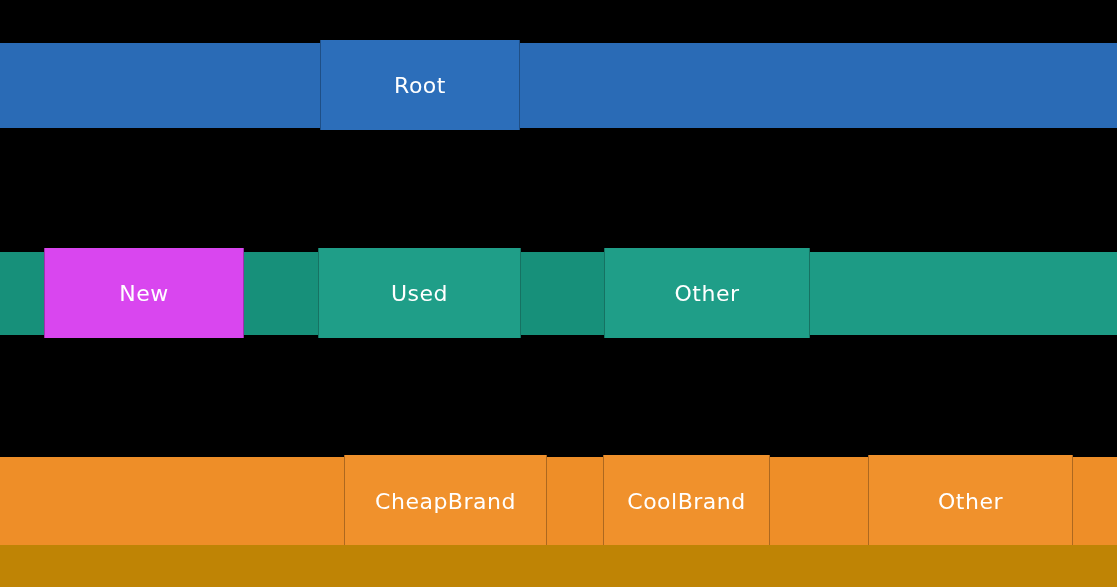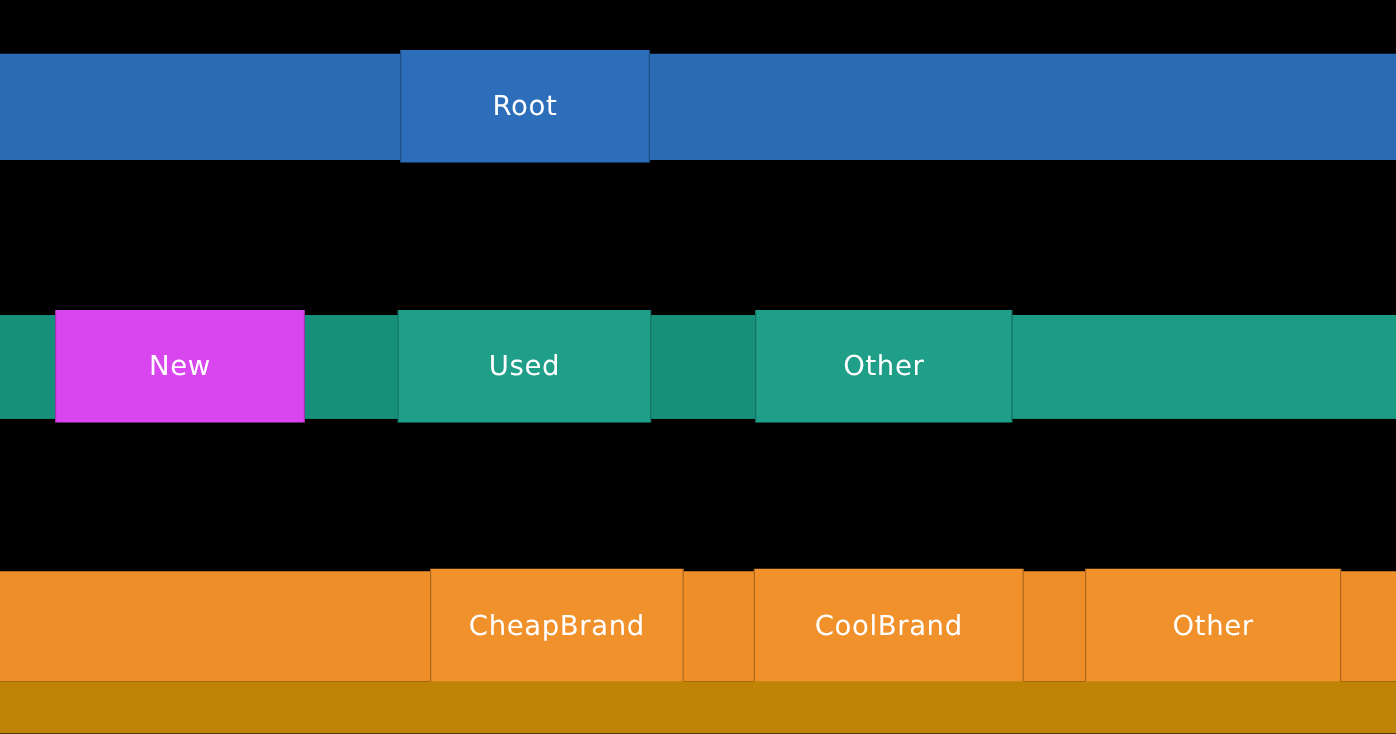--- a/index.html
+++ b/index.html
@@ -41,21 +41,21 @@
   .l2-light { left: 810px; top: 252px; width: 307px; height: 83px; background: #1d9b85; }
   .l2-dim-a { left: 0;     top: 252px; width: 44px;  height: 83px; background: #17907a; }
   .l2-dim-b { left: 244px; top: 252px; width: 74px;  height: 83px; background: #17907a; }
   .l2-dim-c { left: 521px; top: 252px; width: 83px;  height: 83px; background: #17907a; }
   .l2-new   { left: 44px;  top: 248px; width: 200px; height: 90px; background: #d946ef; }
   .l2-used  { left: 318px; top: 248px; width: 203px; height: 90px; background: #1f9e88; }
   .l2-other { left: 604px; top: 248px; width: 206px; height: 90px; background: #1f9e88; }
   
   .l3-bar   { left: 0;     top: 457px; width: 1117px; height: 88px; background: #ee8e28; }
   .l3-cheap { left: 344px; top: 455px; width: 203px; height: 92px; background: #f0912c; }
-  .l3-cool  { left: 603px; top: 455px; width: 216px; height: 92px; background: #f0912c; }
+  .l3-cool  { left: 603px; top: 455px; width: 167px; height: 92px; background: #f0912c; }
   .l3-other { left: 868px; top: 455px; width: 205px; height: 92px; background: #f0912c; }
   
   .l4-bar   { left: 0;     top: 545px; width: 1117px; height: 42px; background: #bf8405; }
 </style>
 </head>
 <body>
 
 <div class="stage">
 
   <div class="bar l1-bar"></div>

